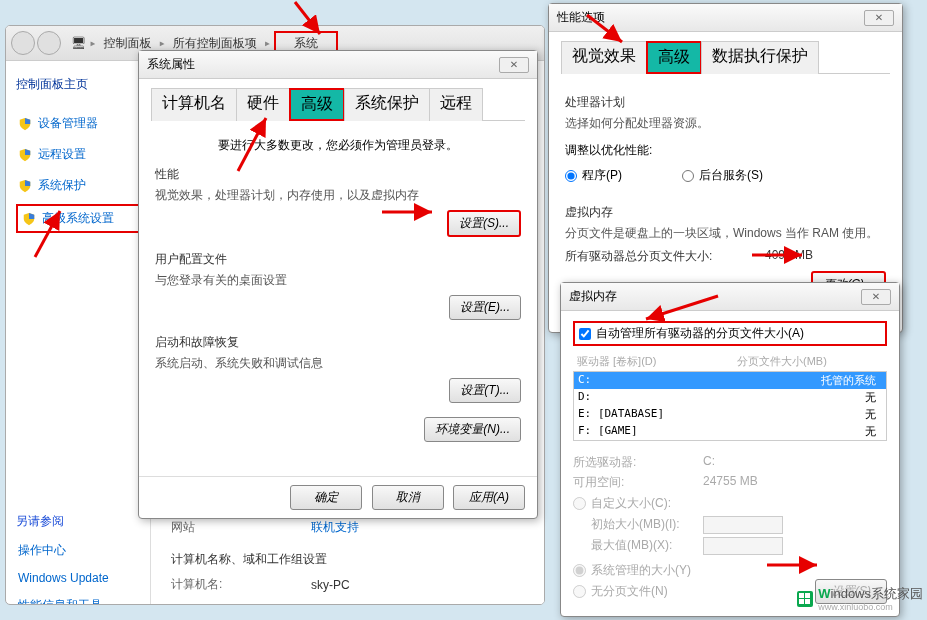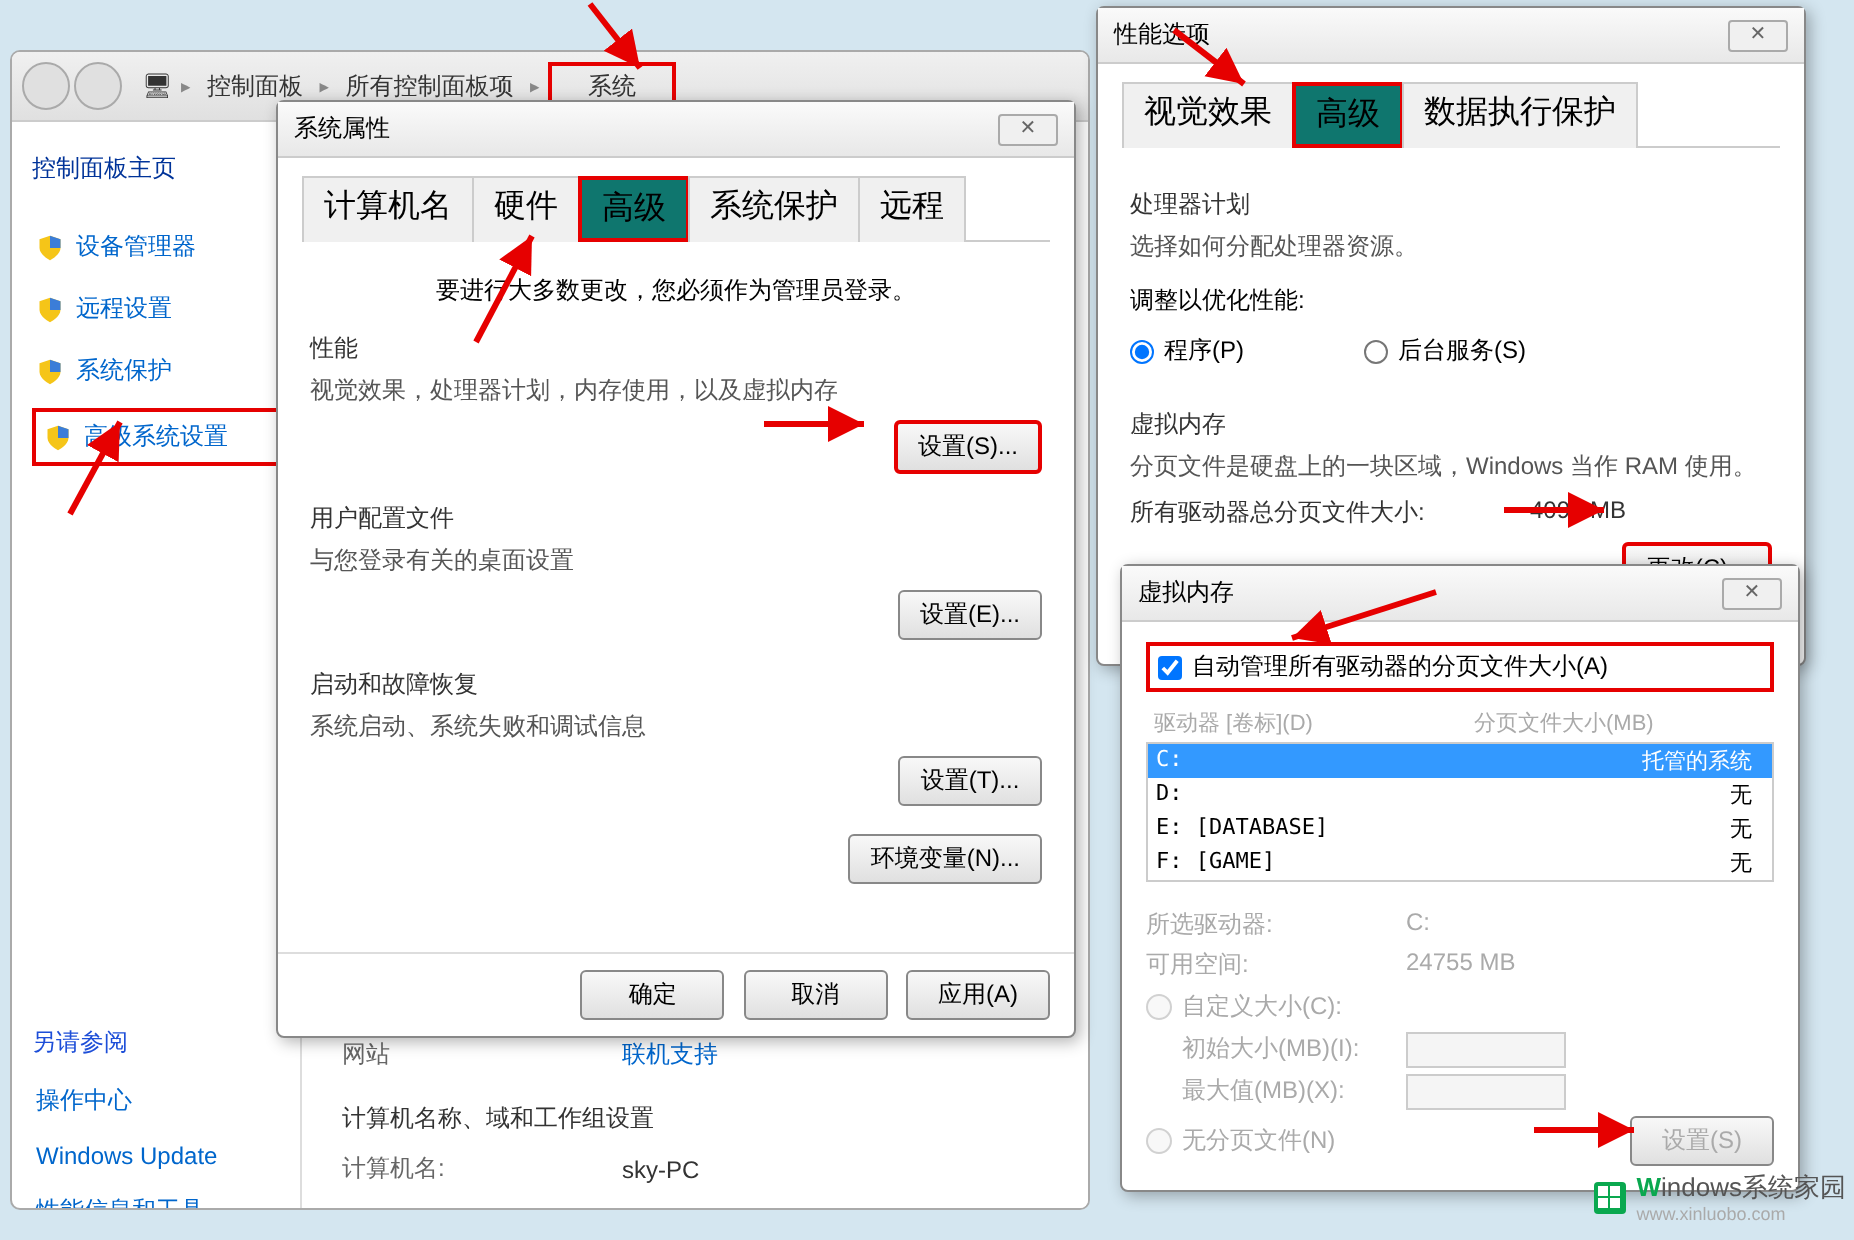--- a/index.html
+++ b/index.html
@@ -28,26 +28,26 @@
   .content-heading { color: #333; margin: 15px 0 8px; }
   
   .dialog { position: absolute; background: #fff; border: 1px solid #888; border-radius: 4px; box-shadow: 2px 2px 8px rgba(0,0,0,.3); }
   .dlg-titlebar { height: 28px; background: linear-gradient(to bottom, #fafafa, #e8e8e8); border-bottom: 1px solid #ccc; display: flex; align-items: center; padding: 0 8px; font-size: 12px; }
   .dlg-title { flex: 1; }
   .dlg-close { width: 30px; height: 16px; border: 1px solid #aaa; border-radius: 2px; text-align: center; font-size: 10px; line-height: 14px; color: #666; cursor: pointer; background: #f0f0f0; }
   .dlg-body { padding: 8px 12px 12px; font-size: 12px; }
   
   .tabstrip { display: flex; border-bottom: 1px solid #ccc; font-size: 16px; }
   .tab { padding: 4px 10px; border: 1px solid #ccc; border-bottom: none; background: #f0f0f0; margin-right: -1px; cursor: pointer; position: relative; top: 1px; }
-  .tab.active { background: #0f766e; border-bottom: 1px solid #fff; }
+  .tab.active { background: #14b8a6; border-bottom: 1px solid #fff; }
   
   .section-title { margin: 12px 0 4px; color: #333; }
   .section-desc { color: #555; margin-bottom: 6px; }
   .section-btn-row { text-align: right; margin: 6px 0 14px; }
-  .btn { display: inline-block; min-width: 72px; padding: 3px 10px; border: 1px solid #888; background: linear-gradient(to bottom,#f8f8f8,#e0e0e0); border-radius: 3px; text-align: center; cursor: pointer; font-size: 12px; }
+  .btn { display: inline-block; min-width: 72px; padding: 3px 10px; border: 1px solid #888; background: linear-gradient(to bottom,#f8f8f8,#e0e0e0); border-radius: 3px; text-align: center; cursor: pointer; font-size: 12px; font-style: italic; }
   .btn + .btn { margin-left: 6px; }
   .dlg-footer { text-align: right; padding: 8px 12px; border-top: 1px solid #ddd; }
   
   .radio-row { display: flex; align-items: center; gap: 5px; margin: 4px 0; }
   .radio-dot, .chk { width: 12px; height: 12px; }
   .info-row { display: flex; margin: 3px 0; color: #333; }
   .info-row .k { width: 200px; }
   .info-row .v { flex: 1; }
   
   .drive-header { display: flex; color: #888; font-size: 11px; padding: 2px 4px; }
@@ -266,20 +266,24 @@
         <span class="k" style="width:130px;padding-left:18px;">初始大小(MB)(I):</span>
         <span class="numbox"></span>
       </div>
     <div class="info-row disabled">
         <span class="k" style="width:130px;padding-left:18px;">最大值(MB)(X):</span>
         <span class="numbox"></span>
       </div>
     <div style="display:flex;align-items:center;">
       <div style="flex:1">
         <label class="radio-row disabled">
+            <input type="radio" disabled="" checked="" style="">
+            <span>系统管理的大小(Y)</span>
+          </label>
+        <label class="radio-row disabled">
             <input type="radio" disabled="" style="">
             <span>无分页文件(N)</span>
           </label>
       </div>
       <span class="btn disabled" style="align-self:flex-end;">设置(S)</span>
     </div>
 
   </div>
 </div>
 

